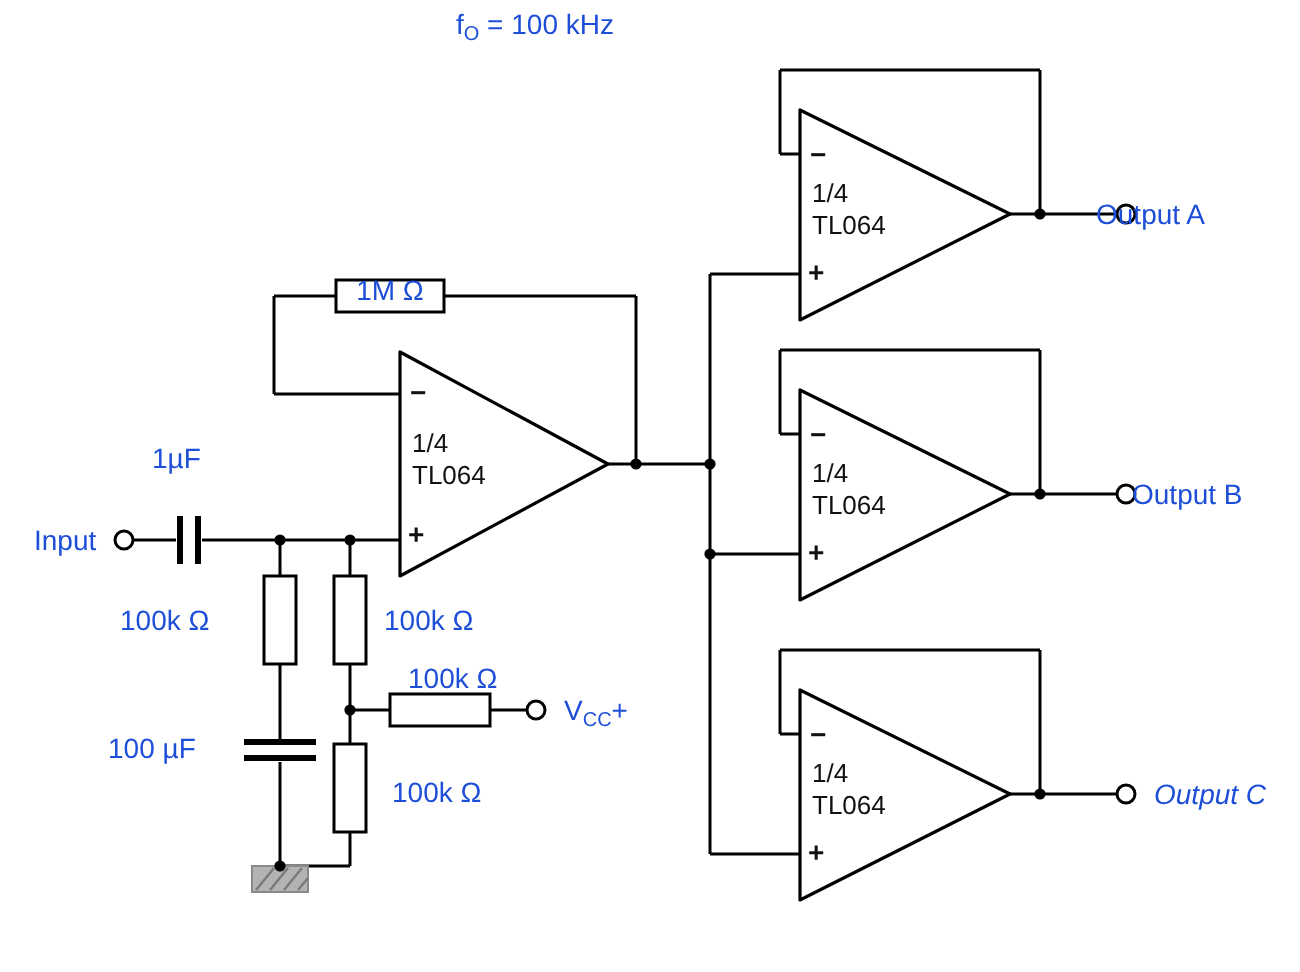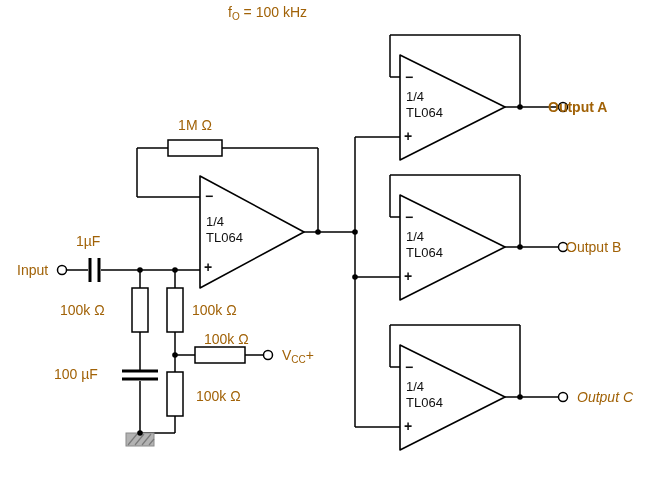--- a/index.html
+++ b/index.html
@@ -2,22 +2,22 @@
 <html><head>
 <meta charset="utf-8">
 <style>
   html,body{margin:0;padding:0;background:#fff;}
   #canvas{
     position:relative;width:650px;height:486px;background:#fff;
     font-family:"Liberation Sans","DejaVu Sans",sans-serif;color:#111;
     overflow:hidden;
   }
   #circuit-svg{position:absolute;left:0;top:0;}
-  .lbl{position:absolute;font-size:14px;line-height:16px;white-space:nowrap;color:#a16207;}
-  .lbl-c{text-align:center;}
+  .lbl{position:absolute;font-size:14px;line-height:16px;white-space:nowrap;color:#1d4ed8;}
+  .lbl-c{text-align:center;margin-top:20px;}
   .sub{font-size:10px;vertical-align:-3px;}
   .pol{position:absolute;font-size:14px;line-height:16px;font-weight:bold;color:#111;}
   .amp-text{position:absolute;font-size:13px;line-height:16px;color:#111;}
 </style>
 </head>
 <body>
 
 <div id="canvas">
 
   <svg id="circuit-svg" width="650" height="486" viewBox="0 0 650 486">
@@ -123,21 +123,21 @@
       <circle cx="520" cy="397" r="2.8"></circle>
     </g>
   </svg>
 
   <div class="lbl" style="left:228px;top:4px;">
     <span>f</span><sub class="sub">O</sub><span> = 100 kHz</span>
   </div>
 
   <div class="lbl lbl-c" style="left:162px;top:117px;width:66px;">1M Ω</div>
 
-  <div class="lbl" style="left:76px;top:233px;">1µF</div>
+  <div class="lbl" style="left:76px;top:221px;">1µF</div>
 
   <div class="lbl" style="left:17px;top:262px;">Input</div>
 
   <div class="lbl" style="left:60px;top:302px;">100k Ω</div>
 
   <div class="lbl" style="left:192px;top:302px;">100k Ω</div>
 
   <div class="lbl" style="left:204px;top:331px;">100k Ω</div>
 
   <div class="lbl" style="left:282px;top:347px;text-align:center;">
@@ -169,17 +169,17 @@
   <div class="pol" style="left:405px;top:209px;">−</div>
   <div class="pol" style="left:404px;top:268px;">+</div>
 
   <div class="amp-text" style="left:406px;top:379px;width:64px;">
     <div>1/4</div>
     <div>TL064</div>
   </div>
   <div class="pol" style="left:405px;top:359px;">−</div>
   <div class="pol" style="left:404px;top:418px;">+</div>
 
-  <div class="lbl" style="left:548px;top:99px;font-weight:bold;">Output A</div>
+  <div class="lbl" style="left:548px;top:99px;">Output A</div>
   <div class="lbl" style="left:566px;top:239px;">Output B</div>
   <div class="lbl" style="left:577px;top:389px;font-style:italic;">Output C</div>
 
 </div>
 
 </body></html>

